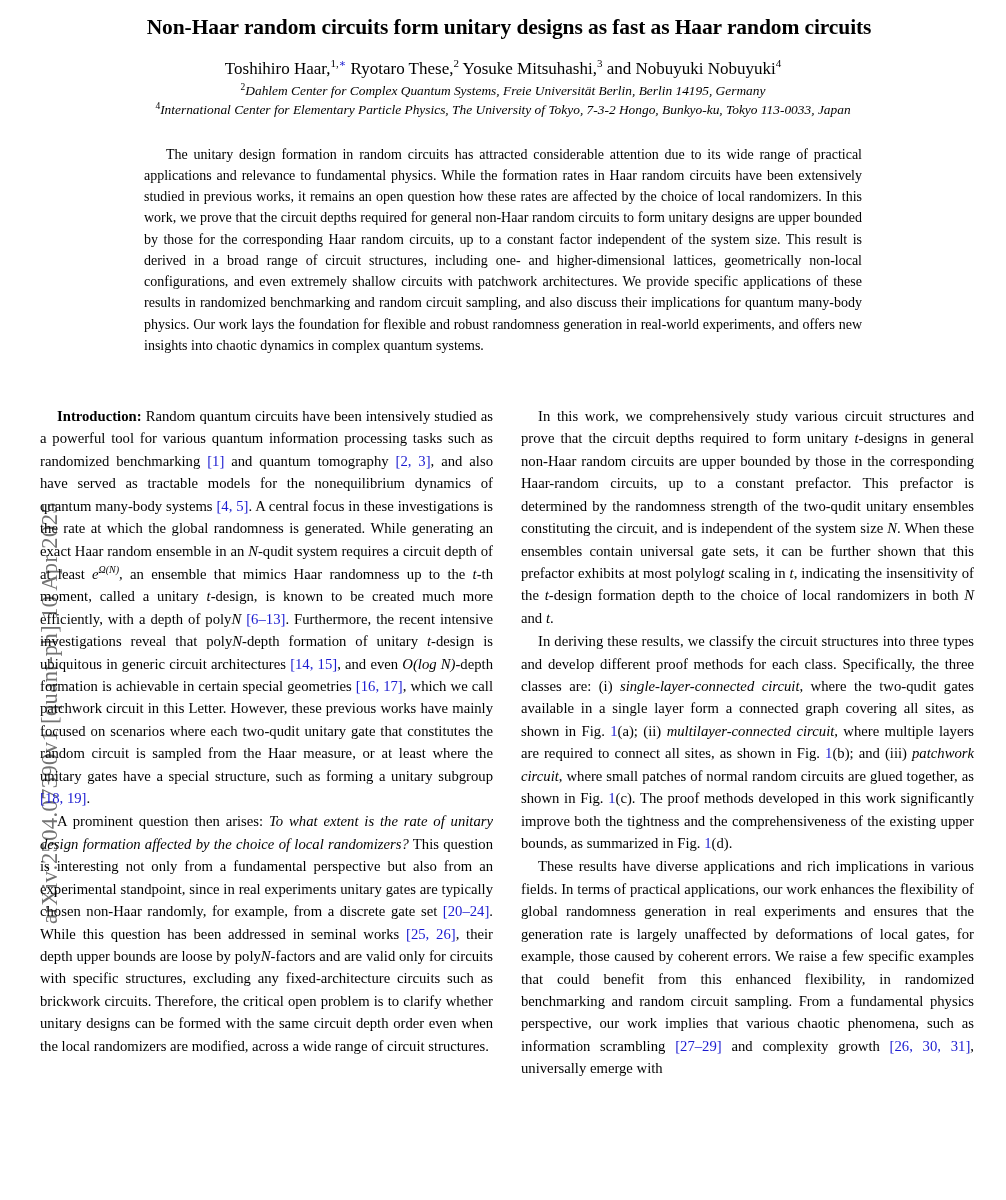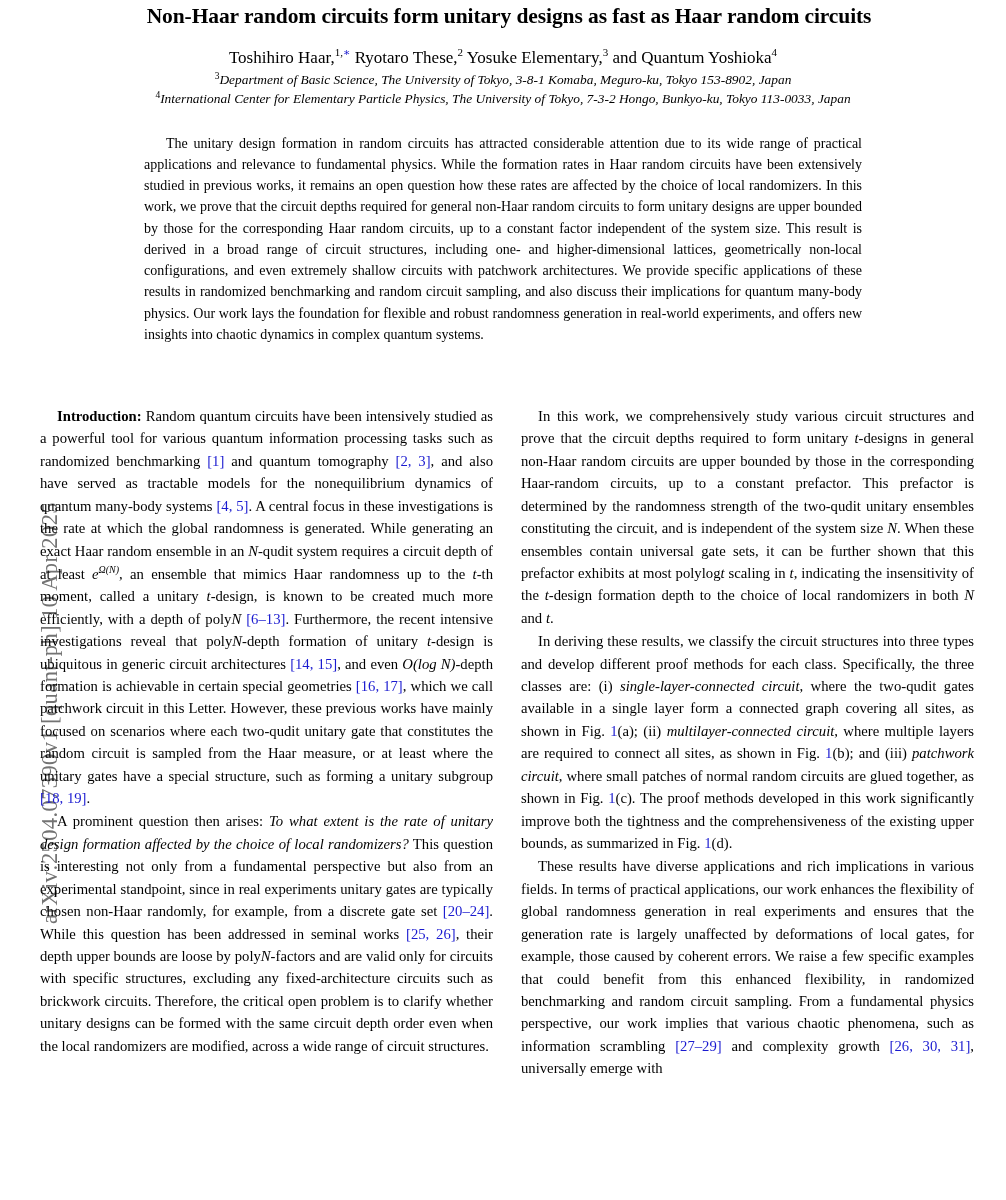--- a/index.html
+++ b/index.html
@@ -35,21 +35,21 @@
   
   #page {
     position: absolute;
     left: 0;
     top: 0;
     width: 1006px;
     height: 1200px;
   }
 
   #header-block {
-    padding-top: 4px;
+    padding-top: 15px;
   }
 
   #paper-title {
     font-size: 21.5px;
     font-weight: bold;
     text-align: center;
     letter-spacing: -0.1px;
     margin: 0 40px 0 52px;
     line-height: 1.2;
   }
@@ -123,25 +123,25 @@
 
 <div id="page">
 
   <div id="header-block">
 
     <h1 id="paper-title">Non-Haar random circuits form unitary designs as fast as Haar random circuits</h1>
 
     <div id="author-line">
       <span><span>Toshihiro Haar,</span><sup>1,</sup><sup class="star-link">∗</sup></span>
       <span><span>Ryotaro These,</span><sup>2</sup></span>
-      <span><span>Yosuke Elementary,</span><sup>3</sup></span>
-      <span><span>and Quantum Yoshioka</span><sup>4</sup></span>
+      <span><span>Yosuke Mitsuhashi,</span><sup>3</sup></span>
+      <span><span>and Nobuyuki Nobuyuki</span><sup>4</sup></span>
     </div>
 
-    <div class="affiliation"><sup>3</sup><span>Department of Basic Science, The University of Tokyo, 3-8-1 Komaba, Meguro-ku, Tokyo 153-8902, Japan</span></div>
+    <div class="affiliation"><sup>2</sup><span>Dahlem Center for Complex Quantum Systems, Freie Universität Berlin, Berlin 14195, Germany</span></div>
     <div class="affiliation"><sup>4</sup><span>International Center for Elementary Particle Physics, The University of Tokyo, 7-3-2 Hongo, Bunkyo-ku, Tokyo 113-0033, Japan</span></div>
 
     <div id="abstract">
       <p>The unitary design formation in random circuits has attracted considerable attention due to its wide range of practical applications and relevance to fundamental physics. While the formation rates in Haar random circuits have been extensively studied in previous works, it remains an open question how these rates are affected by the choice of local randomizers. In this work, we prove that the circuit depths required for general non-Haar random circuits to form unitary designs are upper bounded by those for the corresponding Haar random circuits, up to a constant factor independent of the system size. This result is derived in a broad range of circuit structures, including one- and higher-dimensional lattices, geometrically non-local configurations, and even extremely shallow circuits with patchwork architectures. We provide specific applications of these results in randomized benchmarking and random circuit sampling, and also discuss their implications for quantum many-body physics. Our work lays the foundation for flexible and robust randomness generation in real-world experiments, and offers new insights into chaotic dynamics in complex quantum systems.</p>
     </div>
   </div>
 
   <div id="columns">
 
     <div class="column">

